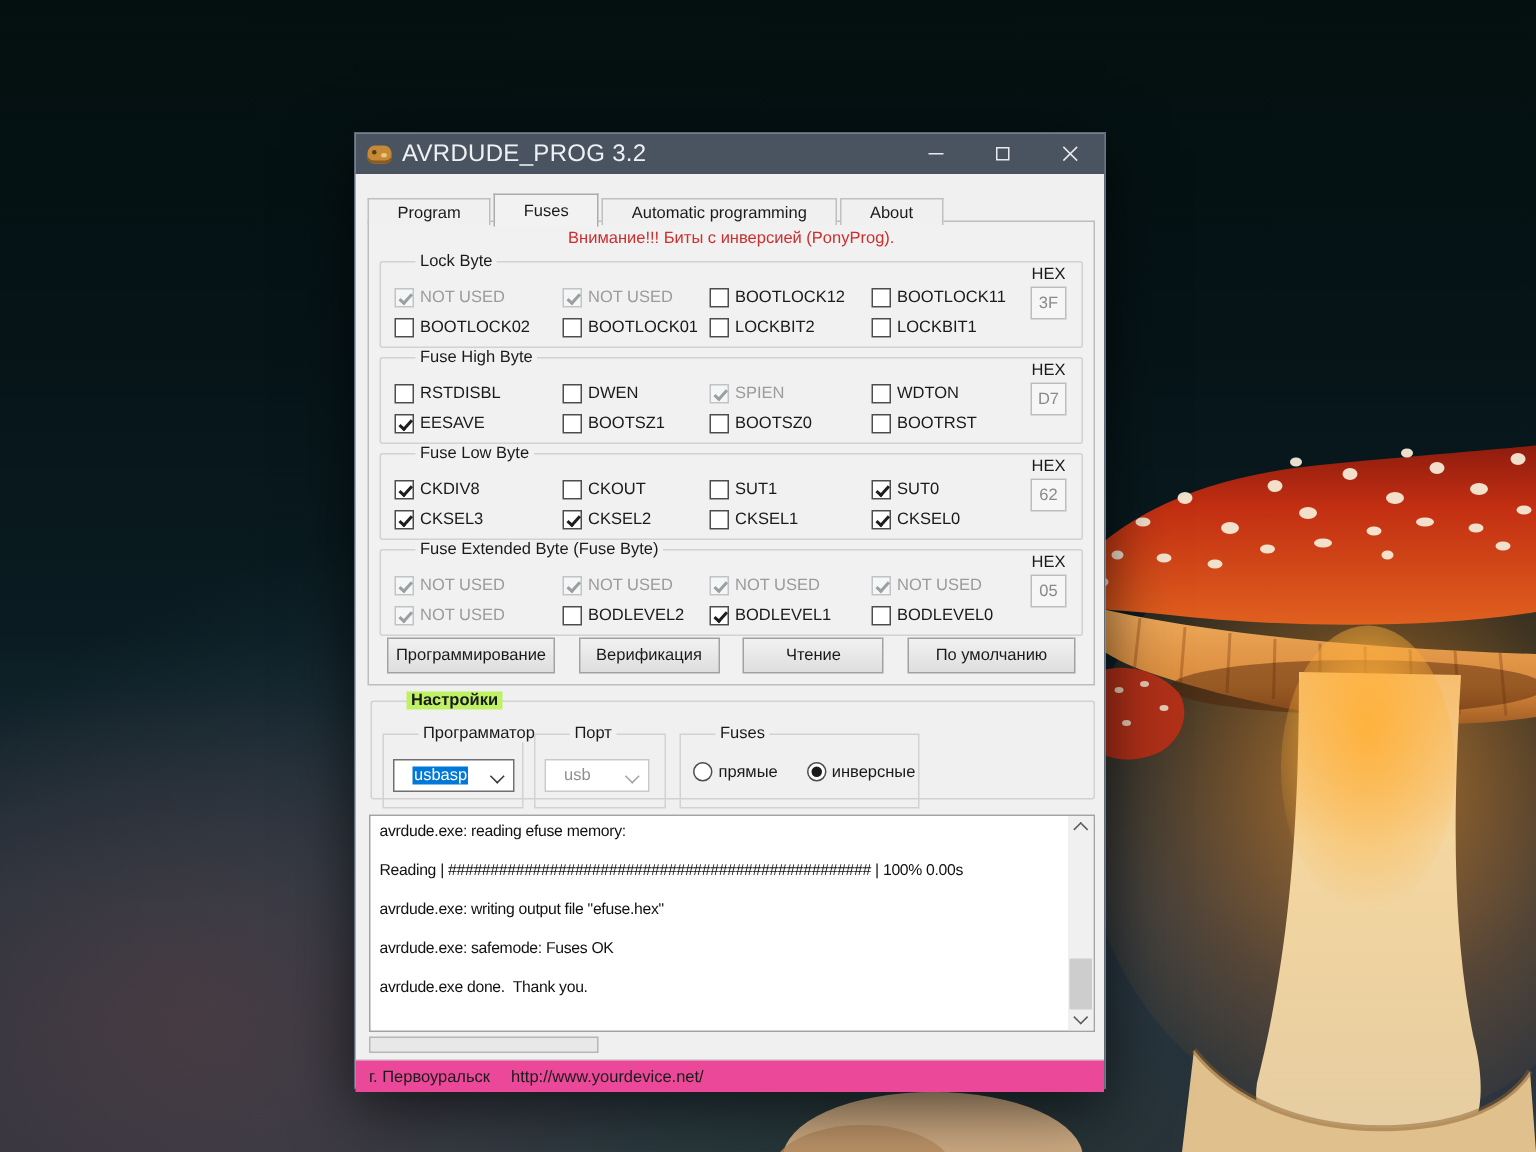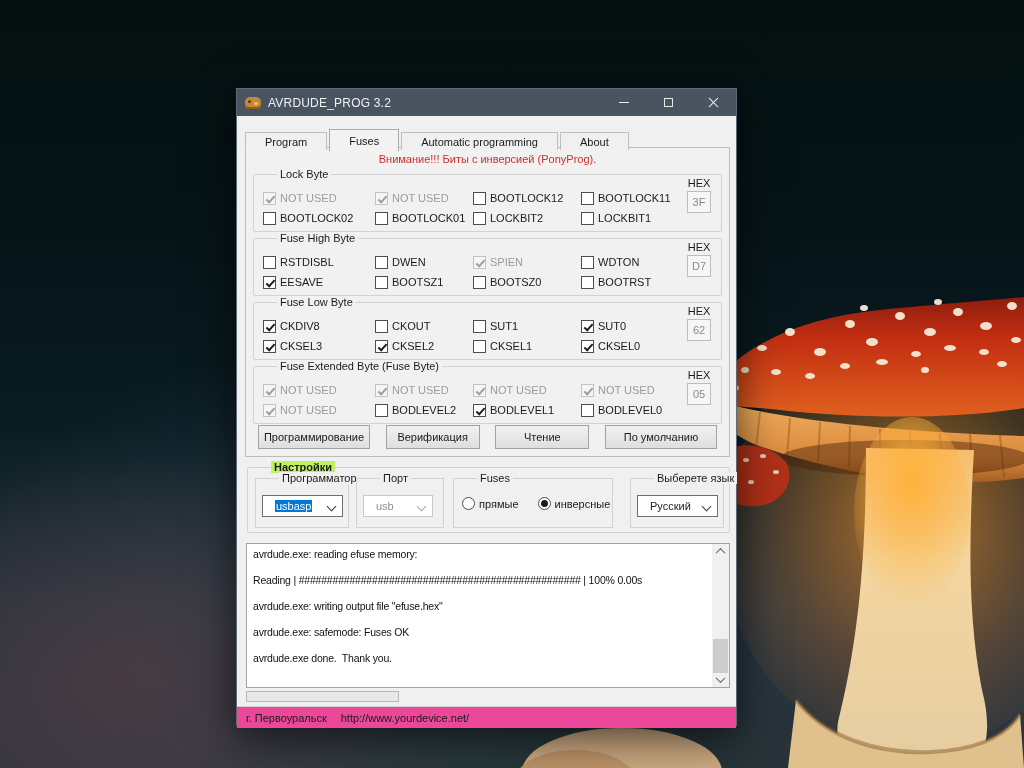--- a/index.html
+++ b/index.html
@@ -14,21 +14,21 @@
   .wallpaper-svg{position:absolute;left:0;top:0;pointer-events:none;}
   
   .window{position:absolute;left:236px;top:88px;width:501px;height:638px;
     background:#f0f0f0;border:1px solid #5f6a78;box-sizing:border-box;
     box-shadow:0 12px 40px rgba(0,0,0,.65);font-size:11px;color:#1a1a1a;}
   .titlebar{height:27px;background:#4a5360;display:flex;align-items:center;}
   .app-icon{width:16px;height:12px;margin-left:8px;position:relative;background:#c68a36;
     border-radius:5px 5px 4px 4px;box-shadow:inset 0 -2px 0 #8a5a1e;}
   .app-icon::before{content:"";position:absolute;left:3px;top:3px;width:3px;height:3px;border-radius:50%;background:#5a3a12;}
   .app-icon::after{content:"";position:absolute;right:3px;top:5px;width:4px;height:3px;border-radius:50%;background:#e8c57a;}
-  .title-text{color:#eef1f4;font-size:12px;margin-left:7px;letter-spacing:.2px;}
+  .title-text{color:#eef1f4;font-size:16px;margin-left:7px;letter-spacing:.2px;}
   .tb-controls{margin-left:auto;display:flex;height:100%;}
   .tb-btn{width:45px;height:27px;display:flex;align-items:center;justify-content:center;cursor:default;}
   .min-glyph{width:10px;height:1px;background:#e8ebee;}
   .max-glyph{width:9px;height:9px;border:1px solid #e8ebee;box-sizing:border-box;}
   .close-glyph{position:relative;width:11px;height:11px;}
   .close-glyph::before,.close-glyph::after{content:"";position:absolute;left:-1px;top:5px;width:13px;height:1px;background:#e8ebee;}
   .close-glyph::before{transform:rotate(45deg);}
   .close-glyph::after{transform:rotate(-45deg);}
   .window-body{position:relative;height:611px;}
   
@@ -57,21 +57,21 @@
   
   .btnrow{position:absolute;left:12px;right:12px;top:277px;display:flex;justify-content:space-between;}
   .abtn{height:24px;border:1px solid #a2a2a2;background:linear-gradient(180deg,#f1f1f1,#dedede);
     font-size:11px;font-family:inherit;color:#1a1a1a;cursor:default;padding:0;}
   .abtn:nth-child(1){width:112px;}.abtn:nth-child(2){width:94px;}
   .abtn:nth-child(3){width:94px;}.abtn:nth-child(4){width:112px;}
   
   .settings{position:absolute;left:10px;top:351px;width:483px;height:66px;box-sizing:border-box;
     border:1px solid #d2d2d2;}
   .settings>.gb-label{background:#bef264;font-weight:bold;}
-  .subgb{position:absolute;top:10px;height:50px;border:1px solid #d2d2d2;box-sizing:border-box;}
+  .subgb{position:absolute;top:21px;height:50px;border:1px solid #d2d2d2;box-sizing:border-box;}
   .subgb .gb-label{background:#f0f0f0;}
   .sg-prog{left:7px;width:94px;}
   .sg-port{left:108px;width:88px;}
   .sg-fuses{left:205px;width:160px;}
   .sg-lang{left:382px;width:94px;}
   .combo{position:absolute;left:6px;top:16px;height:22px;box-sizing:border-box;border:1px solid #707070;
     background:#fff;display:flex;align-items:center;padding-left:12px;cursor:default;}
   .sg-prog .combo{width:81px;}
   .sg-port .combo{width:70px;}
   .sg-lang .combo{width:81px;}
@@ -440,27 +440,20 @@
             <span class="radio"></span>
             <span>прямые</span>
           </span>
           <span class="radio-item">
             <span class="radio sel"></span>
             <span>инверсные</span>
           </span>
         </div>
       </div>
 
-      <div class="subgb sg-lang">
-        <span class="gb-label">Выберете язык</span>
-        <div class="combo">
-          <span>Русский</span>
-          <span class="chev"></span>
-        </div>
-      </div>
     </div>
 
     <div class="log">
       <div class="loglines" id="loglines">
           <div class="logline">avrdude.exe: reading efuse memory:</div>
           <div class="logline">Reading | ################################################## | 100% 0.00s</div>
           <div class="logline">avrdude.exe: writing output file "efuse.hex"</div>
           <div class="logline">avrdude.exe: safemode: Fuses OK</div>
           <div class="logline">avrdude.exe done.  Thank you.</div>
         </div>

